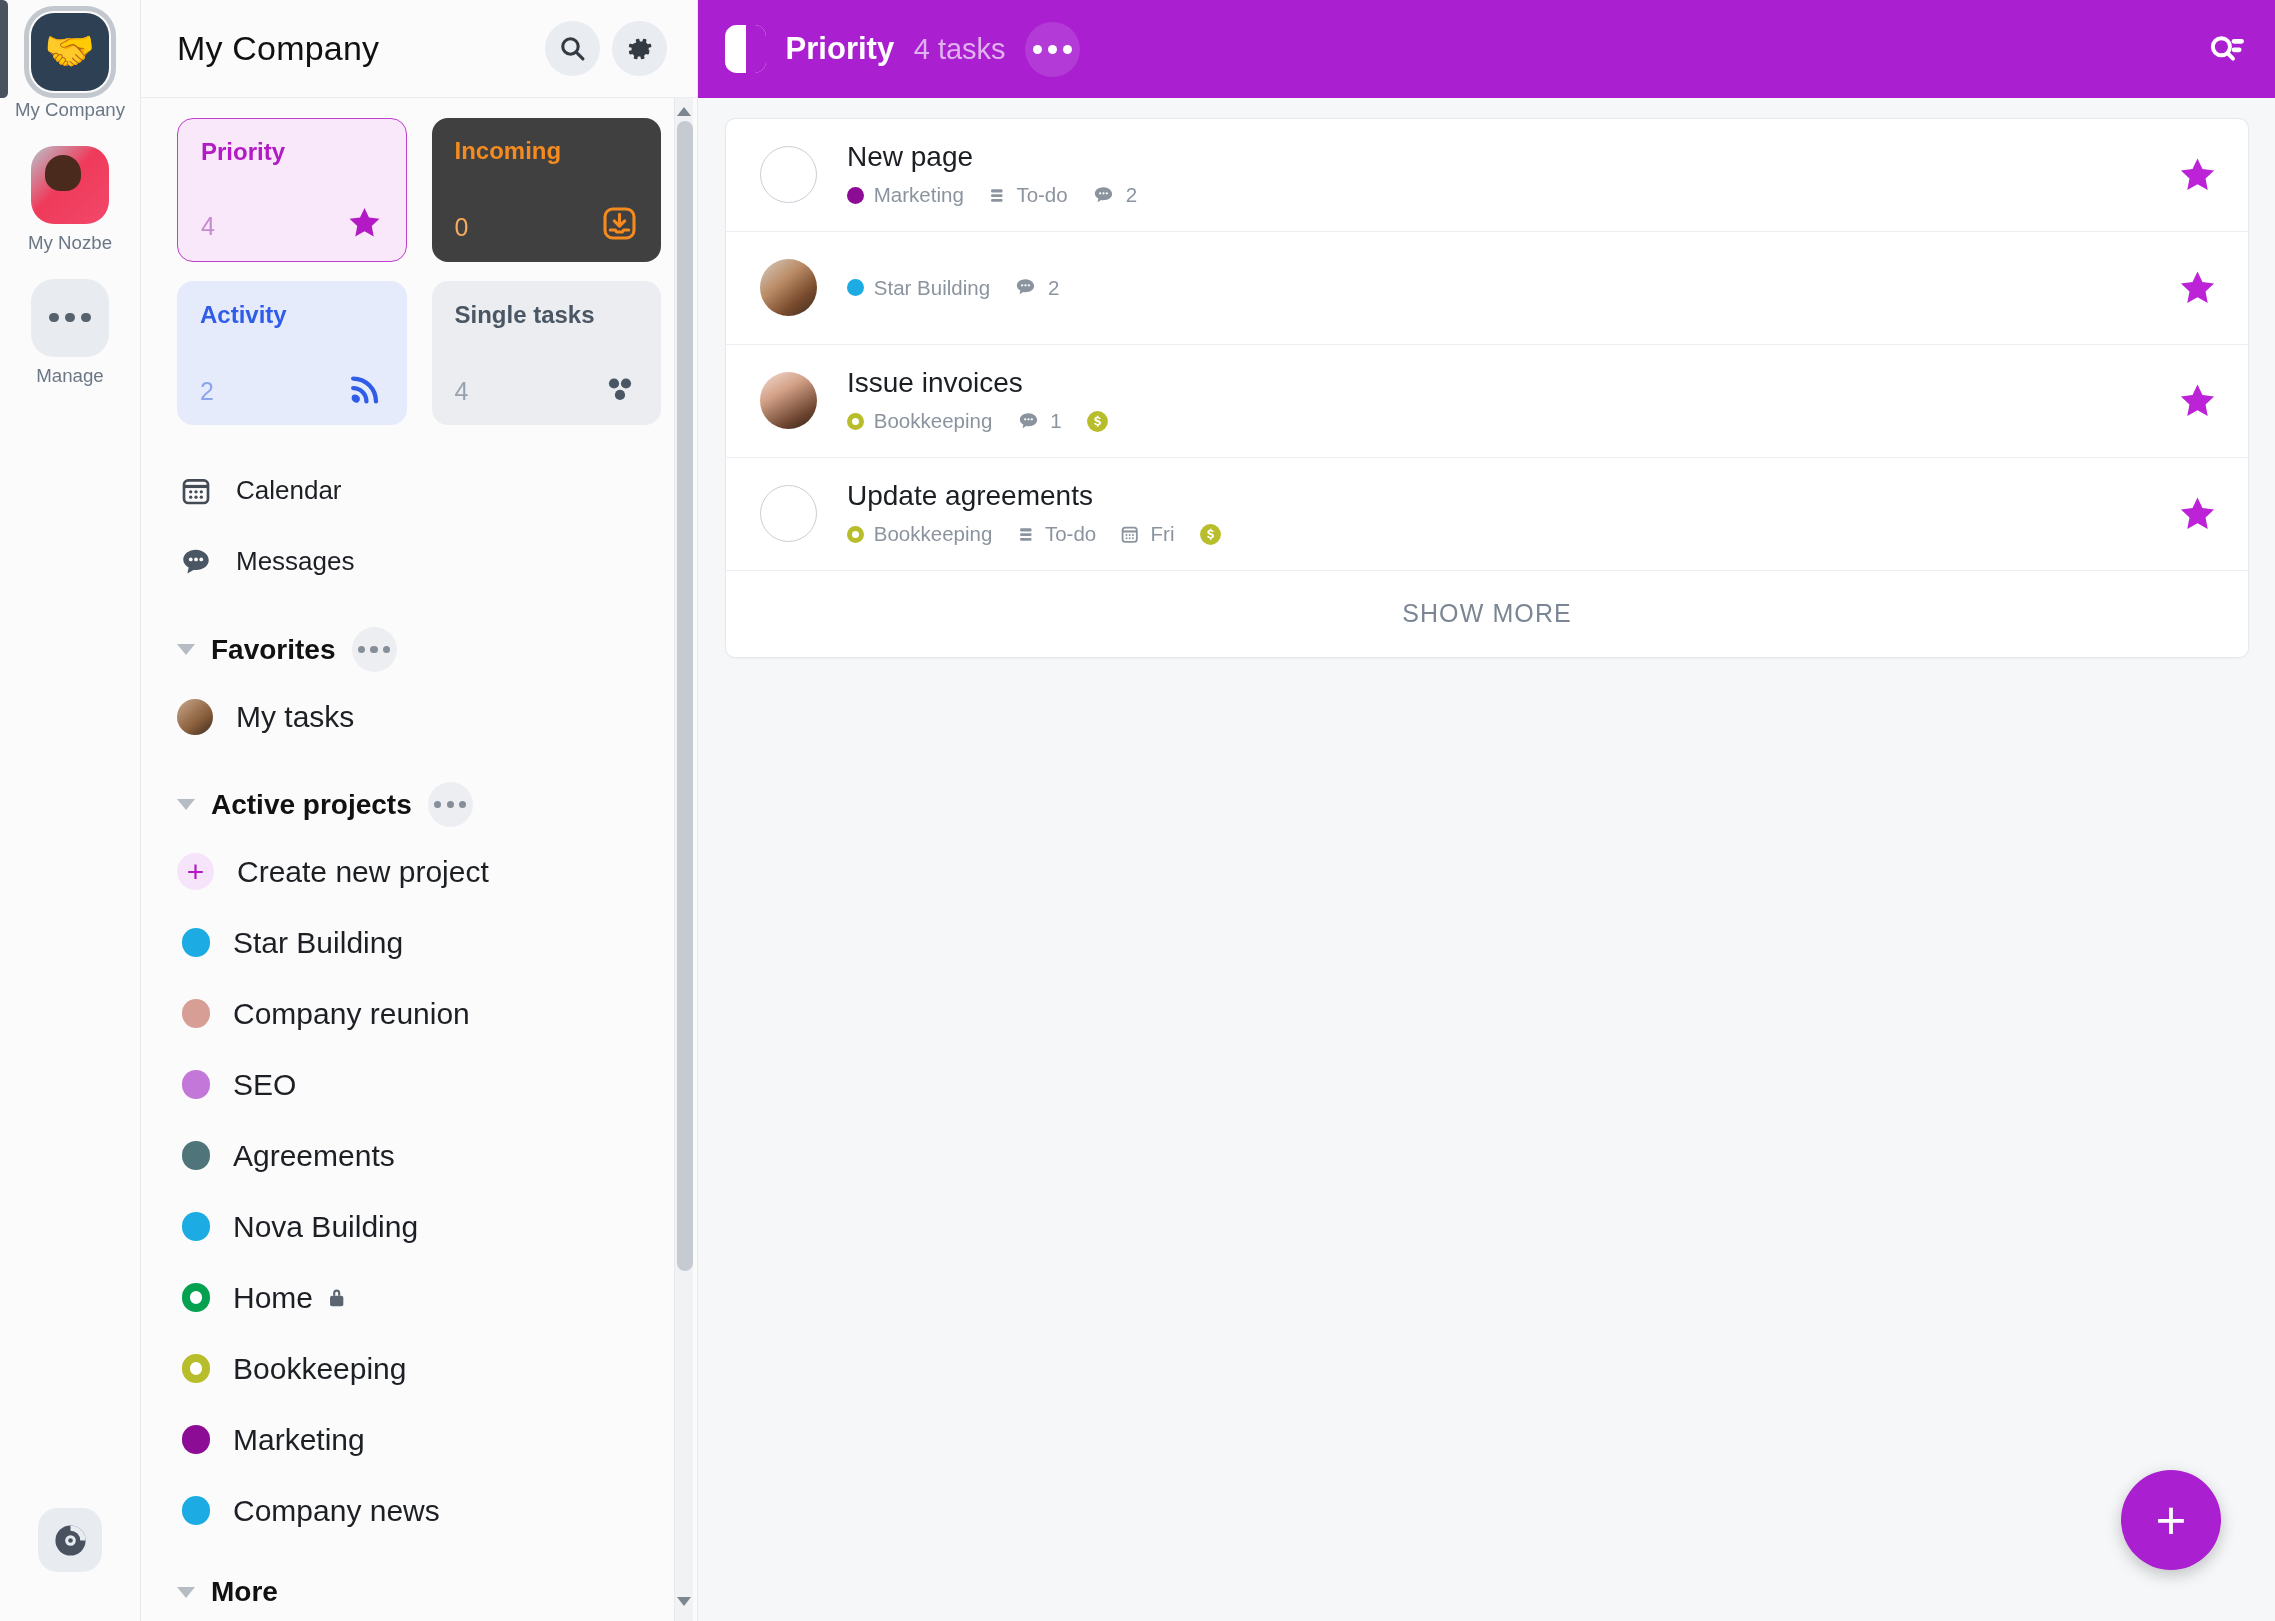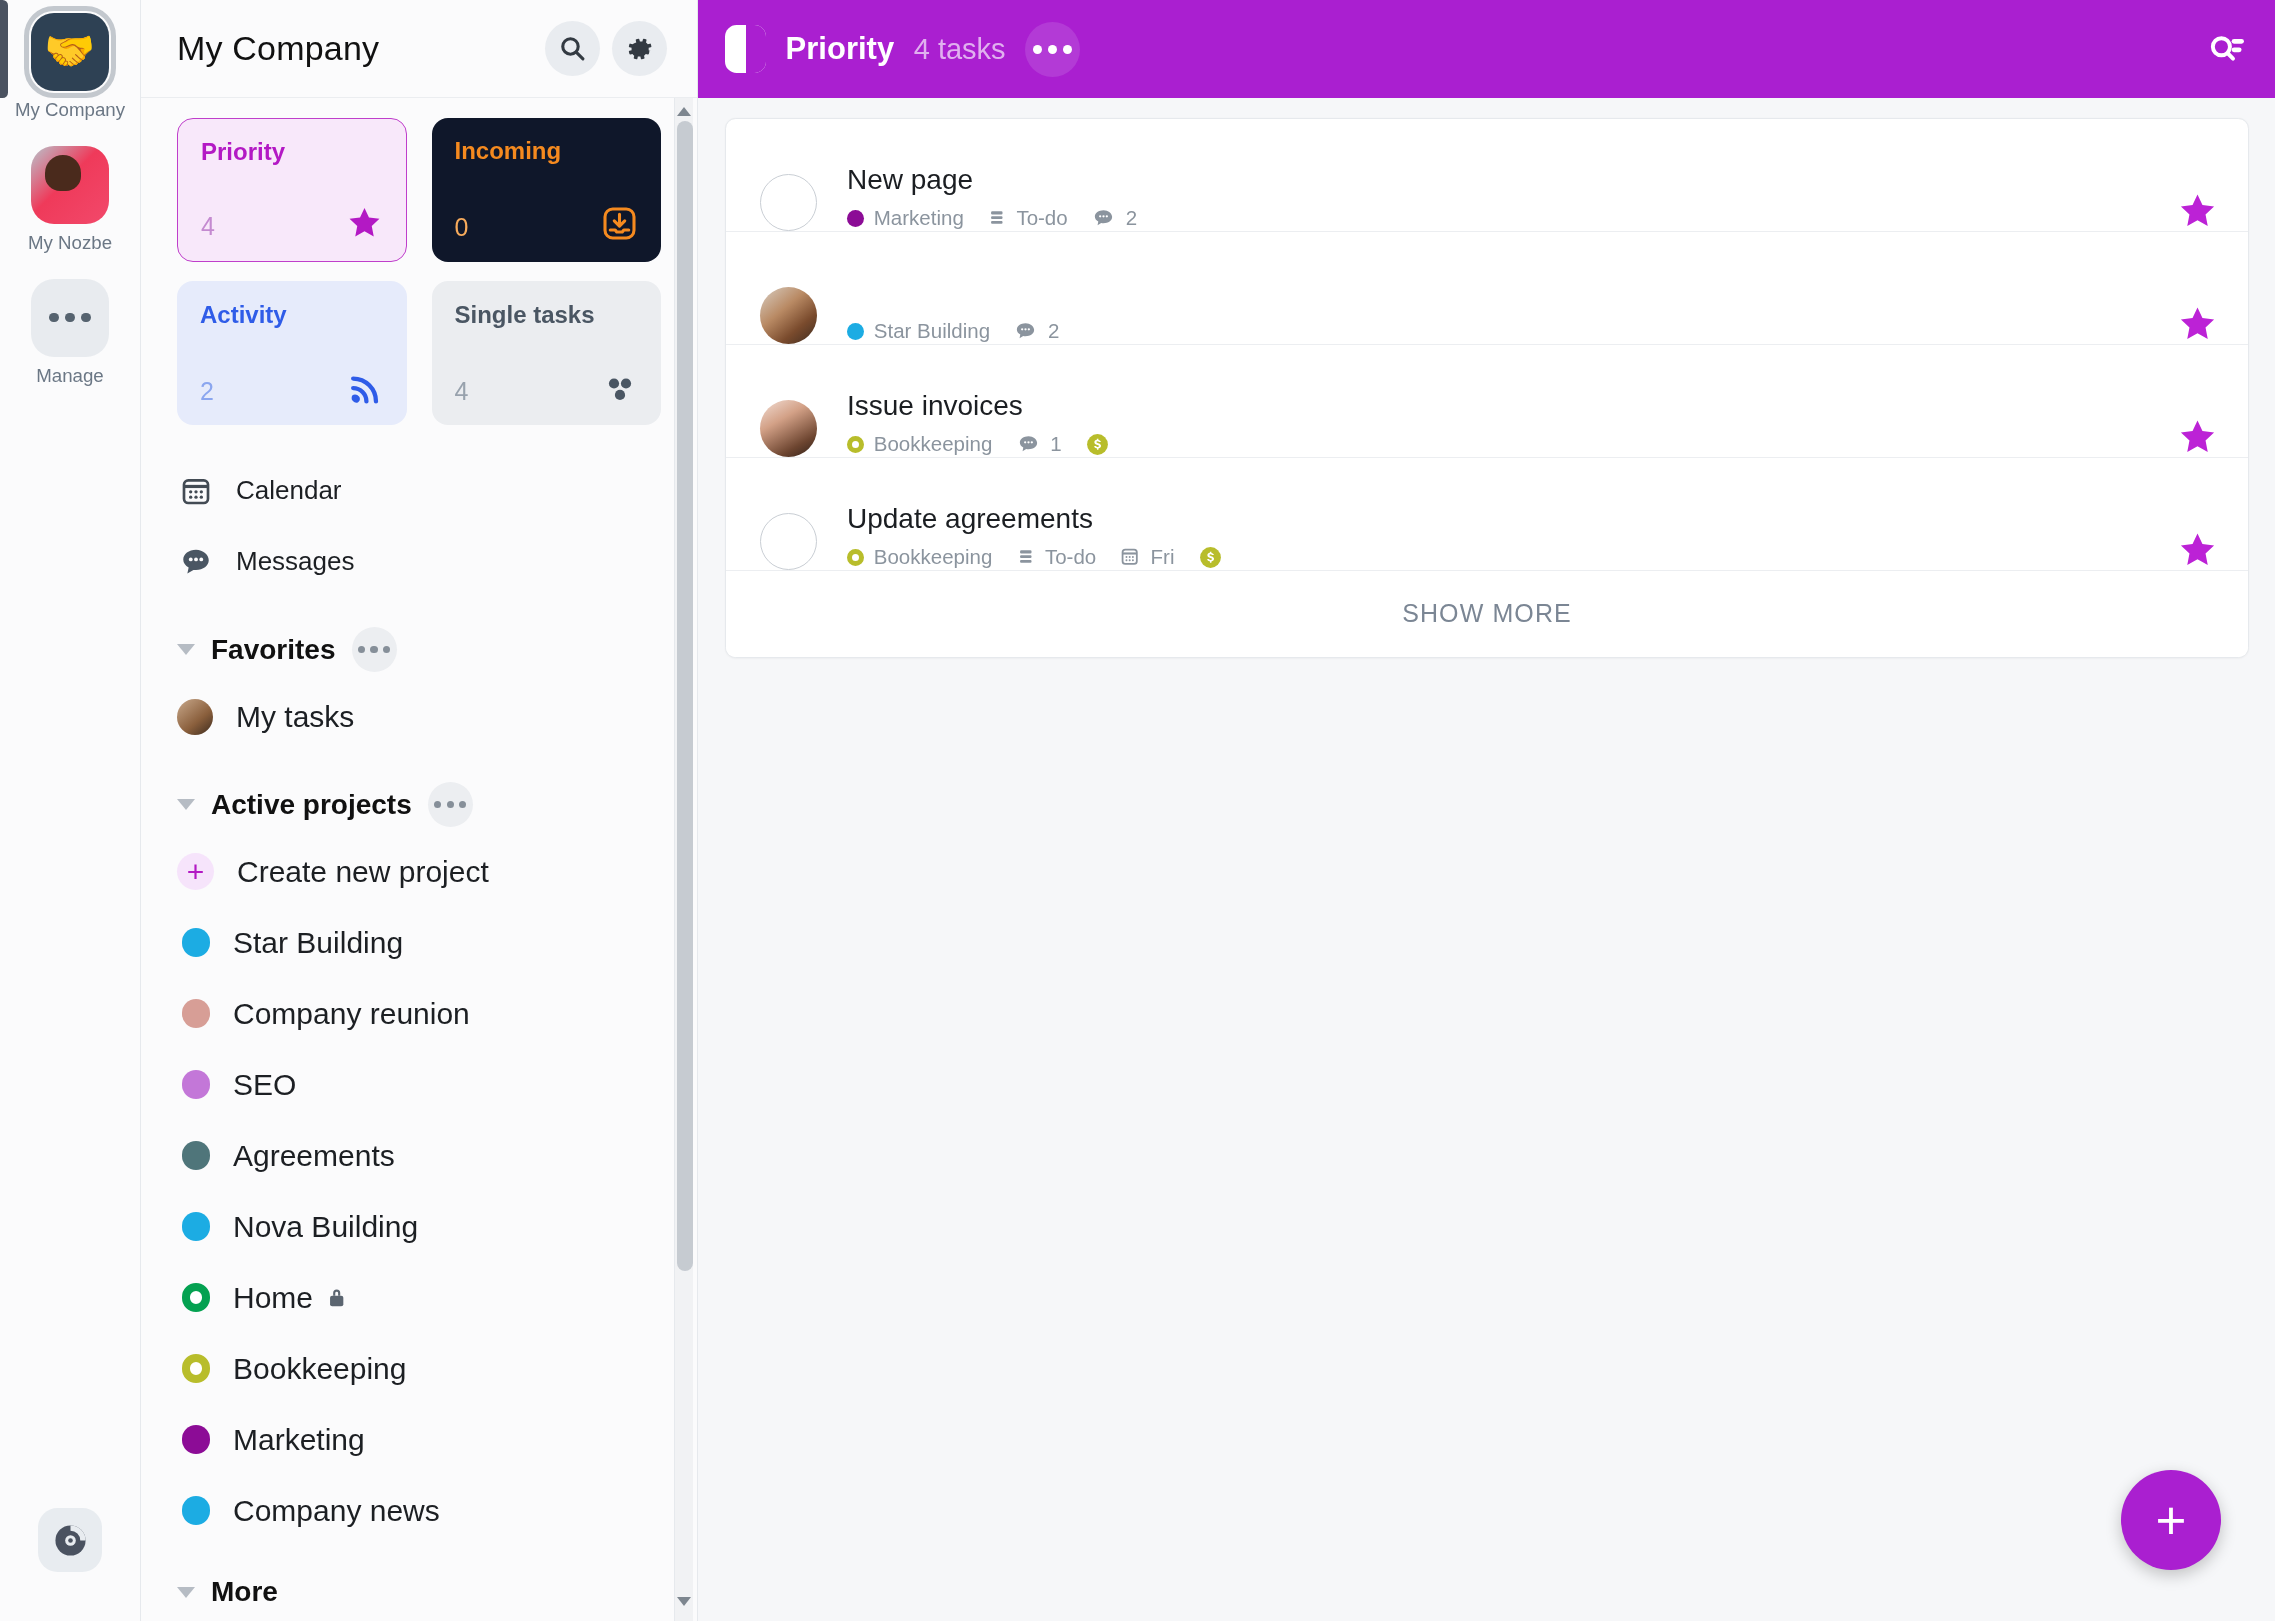--- a/index.html
+++ b/index.html
@@ -82,21 +82,21 @@
   .card {
     height: 144px; border-radius: 16px; padding: 19.6px 23px;
     display: flex; flex-direction: column; justify-content: space-between; cursor: pointer;
   }
   .card-title { font-size: 24px; font-weight: 600; }
   .card-bottom { display: flex; align-items: flex-end; justify-content: space-between; }
   .card-count { font-size: 25px; }
   .card.priority { background: #f8e8fa; border: 1.8px solid #bf3ecb; }
   .card.priority .card-title { color: #b319c4; }
   .card.priority .card-count { color: #c48ad0; }
-  .card.incoming { background: #0f172a; }
+  .card.incoming { background: #404040; }
   .card.incoming .card-title { color: #f58a1f; }
   .card.incoming .card-count { color: #f7ab5c; }
   .card.activity { background: #e6ebfb; }
   .card.activity .card-title { color: #2f5ce8; }
   .card.activity .card-count { color: #8ba6ef; }
   .card.single { background: #ebedf0; }
   .card.single .card-title { color: #4a5663; }
   .card.single .card-count { color: #98a2ad; }
 
   .nav-list { margin-top: 30px; }
@@ -159,21 +159,21 @@
   }
   .top-dots i { width: 9px; height:9px; border-radius:50%; background:#fff; display:block;}
   .top-spacer { flex: 1; }
 
   .content { flex: 1; padding: 19.6px 27px 0 27px; overflow: hidden; }
   .task-card {
     background: #fff; border-radius: 10.7px; border: 0.9px solid #e6e9ed;
     box-shadow: 0 0.9px 1.8px rgba(0,0,0,.04); overflow: hidden;
   }
   .task-row {
-    display: flex; align-items: flex-end; height: 113px; padding: 0 30px 0 34px;
+    display: flex; align-items: center; height: 113px; padding: 0 30px 0 34px;
     border-bottom: 0.9px solid #eceef1; cursor: pointer;
   }
   .chk {
     width: 57px; height: 57px; border-radius: 50%; border: 1.8px solid #c9ced4; flex: 0 0 57px;
     background:#fff; cursor:pointer;
   }
   .av-task { width: 57px; height: 57px; border-radius: 50%; flex: 0 0 57px; overflow:hidden; }
   .av-w1 { background: linear-gradient(140deg,#d9cfc4 0%,#b98a64 40%,#7a4b2d 70%,#3c2b20 100%); }
   .av-w2 { background: linear-gradient(150deg,#f3dfd6 0%,#d3a187 35%,#6d4530 75%,#2e1f18 100%); }
   .task-main { flex: 1; margin-left: 30px; }

